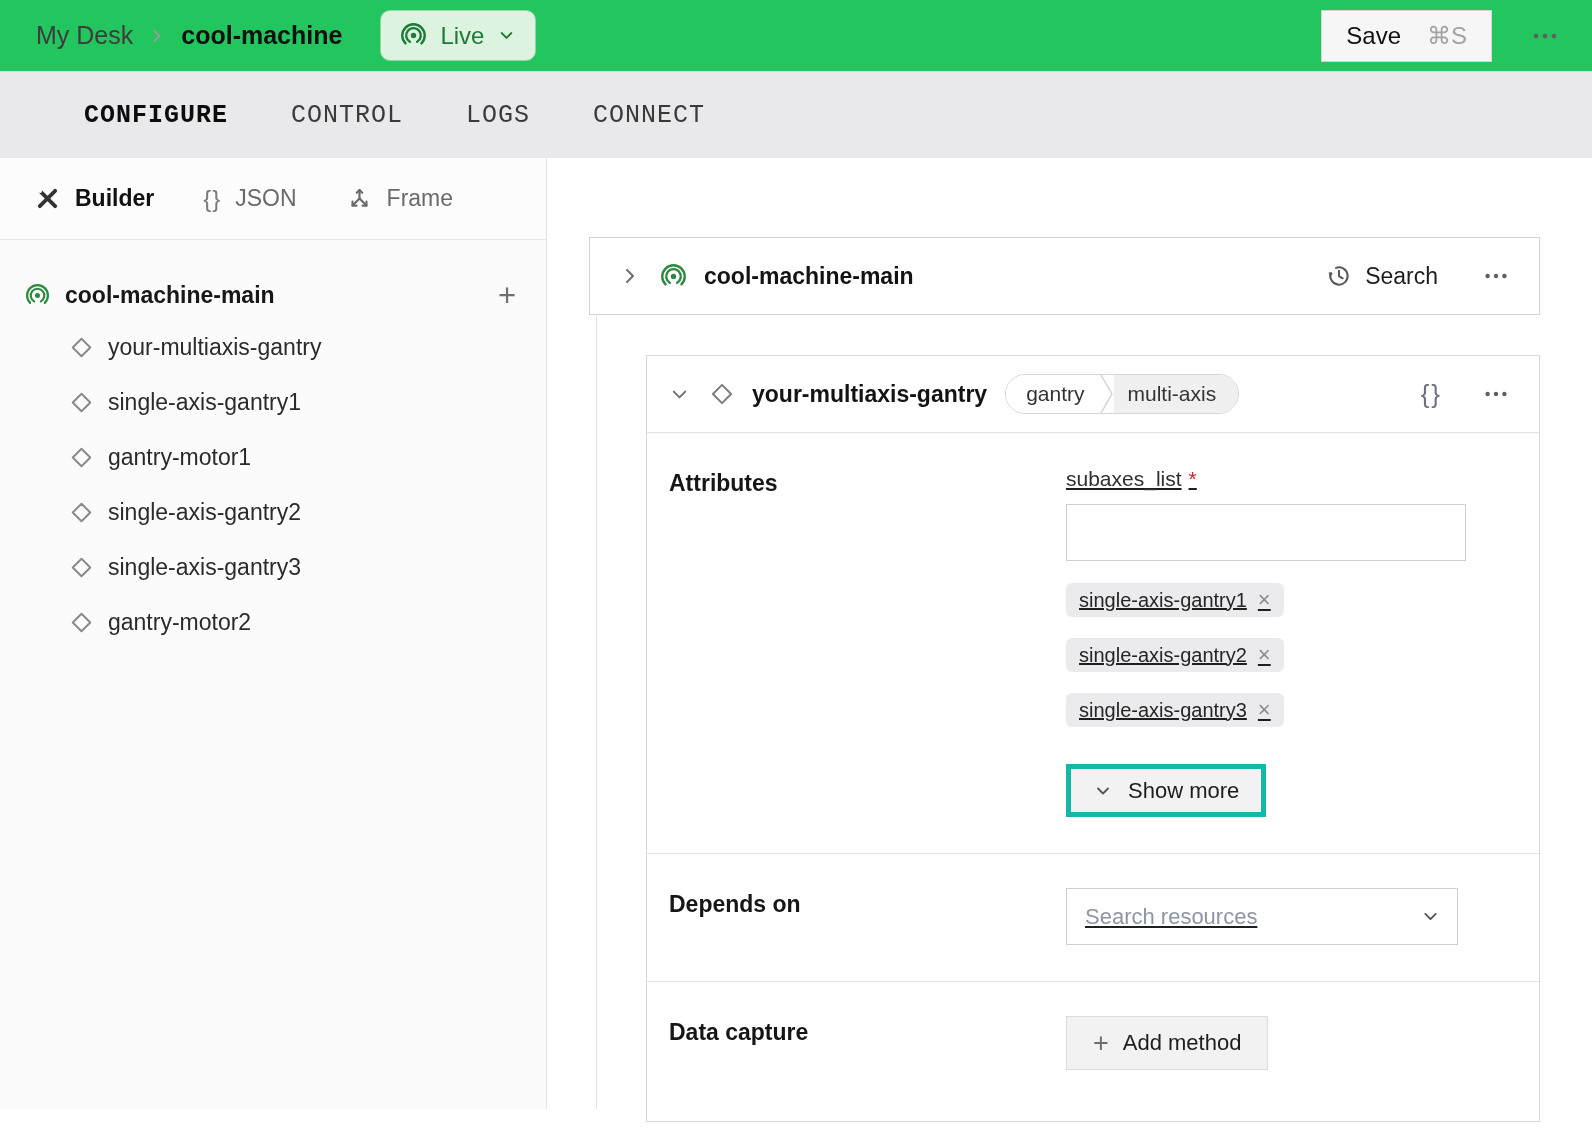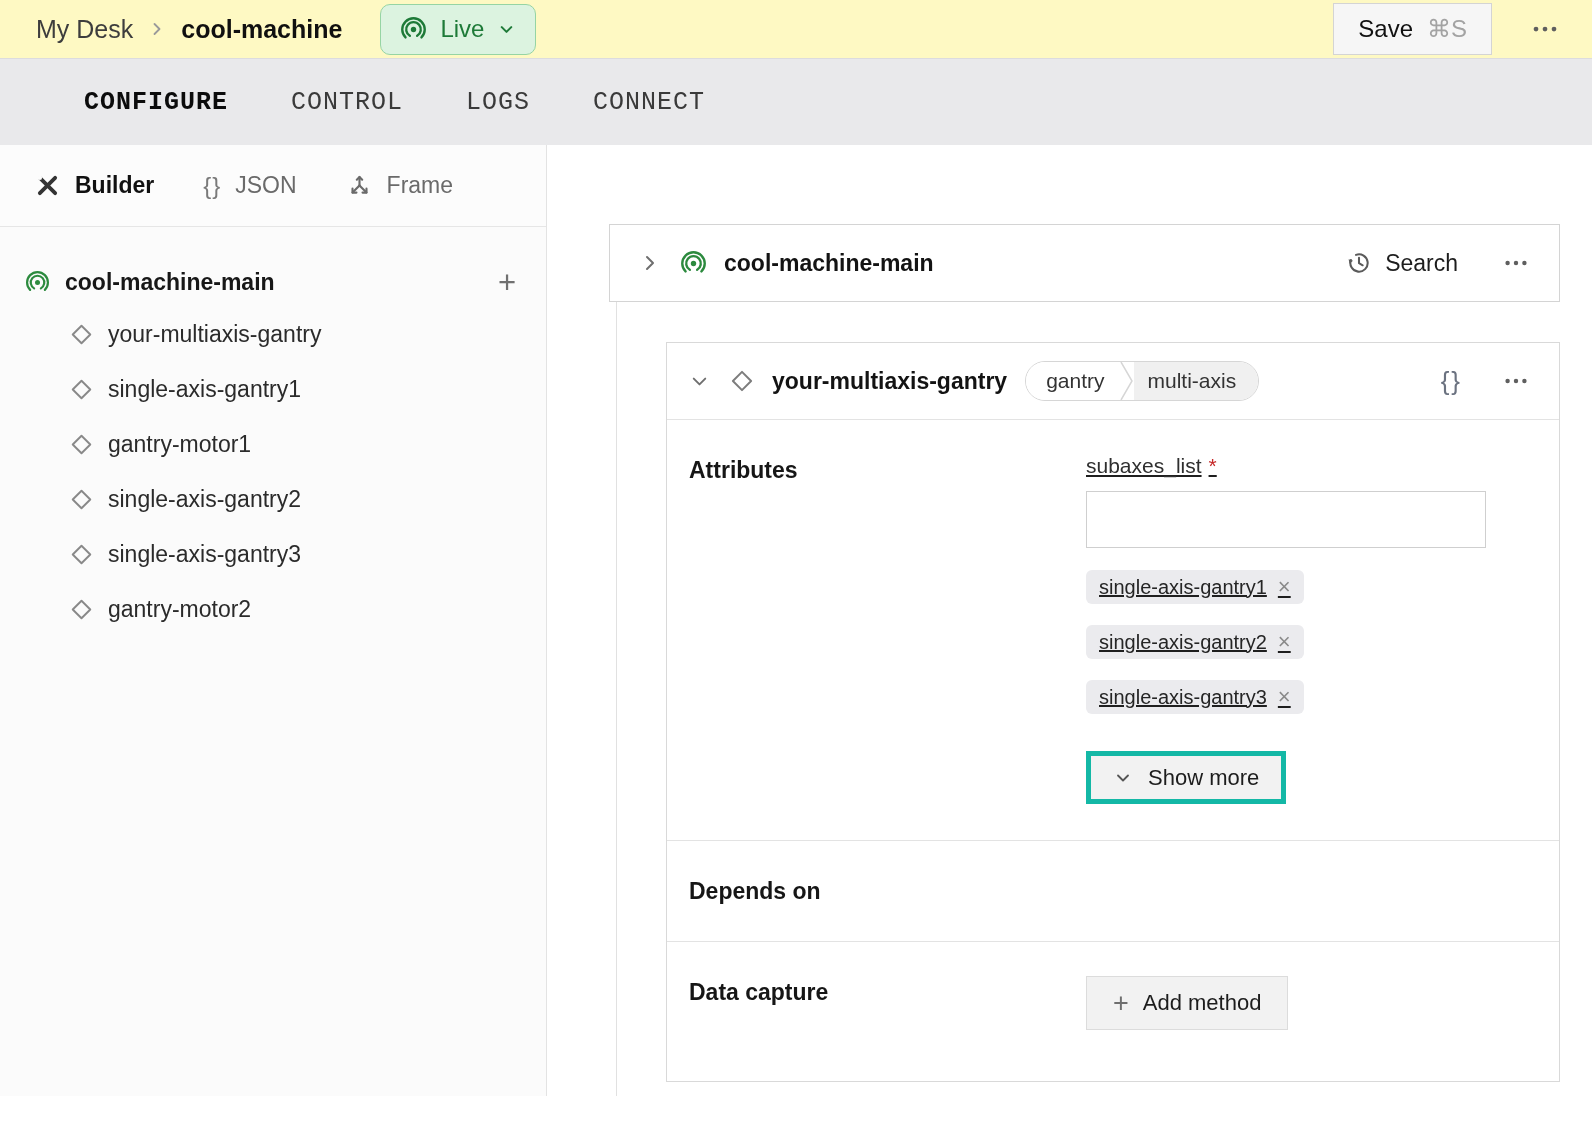--- a/index.html
+++ b/index.html
@@ -1,41 +1,41 @@
 <!DOCTYPE html>
 <html><head>
 <meta charset="utf-8">
 <style>
   * { margin:0; padding:0; box-sizing:border-box; }
   html,body { width:1592px; height:1134px; overflow:hidden; }
   body { font-family:"Liberation Sans","DejaVu Sans",sans-serif; background:#fff; color:#1f1f1f; }
 
   
-  .header { height:58px; display:flex; align-items:center; padding:0 28px 0 36px; background:#fef9c3; }
+  .header { height:71px; display:flex; align-items:center; padding:0 28px 0 36px; background:#22c55e; }
   .breadcrumb { display:flex; align-items:center; gap:14px; font-size:25px; }
   .crumb-parent { color:#3d3d3d; cursor:pointer; }
   .crumb-sep { display:flex; color:#9a9a9a; }
   .crumb-current { color:#101010; font-weight:700; }
   .live-badge { margin-left:38px; height:51px; display:flex; align-items:center; gap:13px;
     padding:0 19px; background:#dcf3e0; border:1px solid #96d4a4; border-radius:10px;
     color:#1e7a38; font-size:24px; font-weight:500; cursor:pointer; }
   .header-right { margin-left:auto; display:flex; align-items:center; gap:34px; }
-  .save-btn { height:52px; display:flex; align-items:center; gap:14px; padding:0 24px;
+  .save-btn { height:52px; display:flex; align-items:center; gap:26px; padding:0 24px;
     background:#f6f6f6; border:1px solid #d4d4d4; font-size:24px; color:#111; cursor:pointer; }
   .save-shortcut { color:#a3a3a3; }
   .icon-btn { background:none; border:none; display:flex; align-items:center; cursor:pointer; padding:4px; }
 
   
   .tabbar { height:87px; background:#e9e9eb; border-top:1px solid #dcdcde; display:flex; align-items:center;
     padding:0 36px; gap:63px; font-family:"Liberation Mono","DejaVu Sans Mono",monospace; }
   .tab { font-size:25px; letter-spacing:1px; color:#3a3a3a; cursor:pointer; }
   .tab.active { font-weight:700; color:#0c0c0c;margin-left:48px; }
 
   
-  .content { display:flex; height:951px;gap:20px; }
+  .content { display:flex; height:951px; }
 
   
   .sidebar { width:547px; background:#fbfbfb; border-right:1px solid #e3e3e3; flex-shrink:0; }
   .view-toggle { height:82px; display:flex; align-items:center; padding:0 34px; gap:49px; border-bottom:1px solid #e6e6e6; background:#fcfcfc; }
   .view-item { display:flex; align-items:center; gap:14px; font-size:23px; color:#6a6a6a; cursor:pointer; }
   .view-item.active { color:#111; font-weight:700; }
   .braces-glyph { font-size:24px; color:#7a7a7a; letter-spacing:1px; }
   .tree { padding:30px 24px 0 25px; }
   .tree-root { height:50px; display:flex; align-items:center; gap:15px; }
   .tree-root-label { font-size:23px; font-weight:700; color:#171717; }
@@ -342,20 +342,30 @@
                   <path d="M6 9 L12 15 L18 9" fill="none" stroke="currentColor" stroke-width="2.2" stroke-linecap="round" stroke-linejoin="round"></path>
                 </svg>
             </span>
             <span>Show more</span>
           </button>
         </div>
       </div>
 
       <div class="section">
         <div class="section-label">Depends on</div>
+        <div class="section-body">
+          <div class="select-box">
+            <span class="select-placeholder">Search resources</span>
+            <span class="chev">
+              <svg width="21" height="21" viewBox="0 0 24 24">
+                  <path d="M6 9 L12 15 L18 9" fill="none" stroke="currentColor" stroke-width="1.9" stroke-linecap="round" stroke-linejoin="round"></path>
+                </svg>
+            </span>
+          </div>
+        </div>
       </div>
 
       <div class="section">
         <div class="section-label">Data capture</div>
         <div class="section-body">
           <button class="add-method">
             <span class="plus-glyph">+</span>
             <span>Add method</span>
           </button>
         </div>

